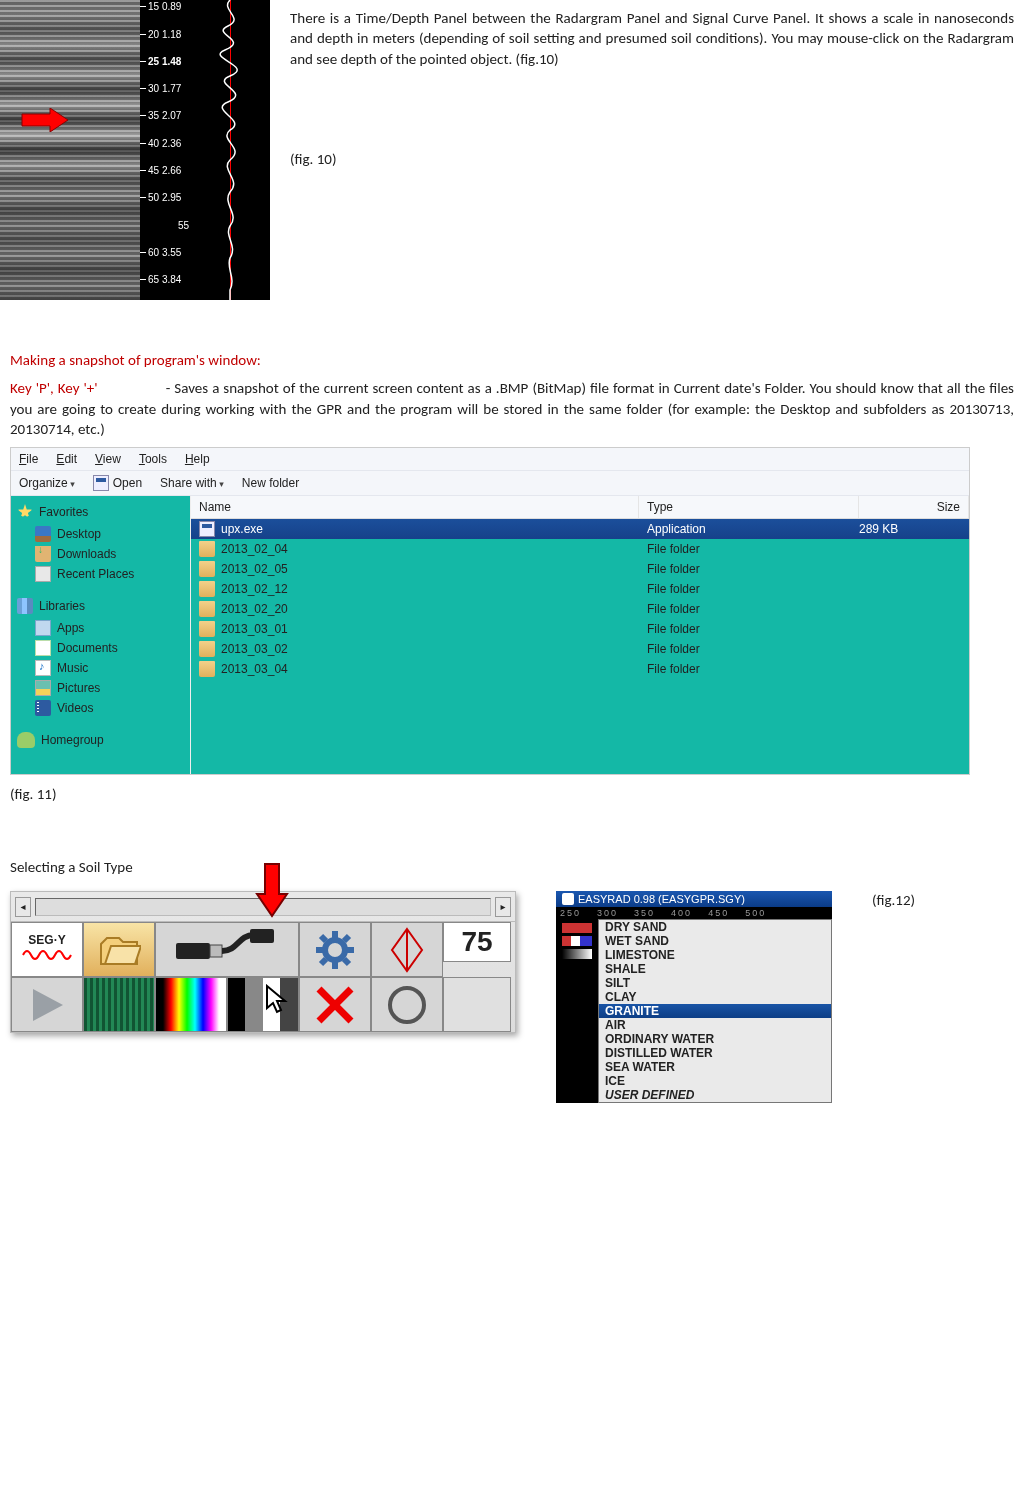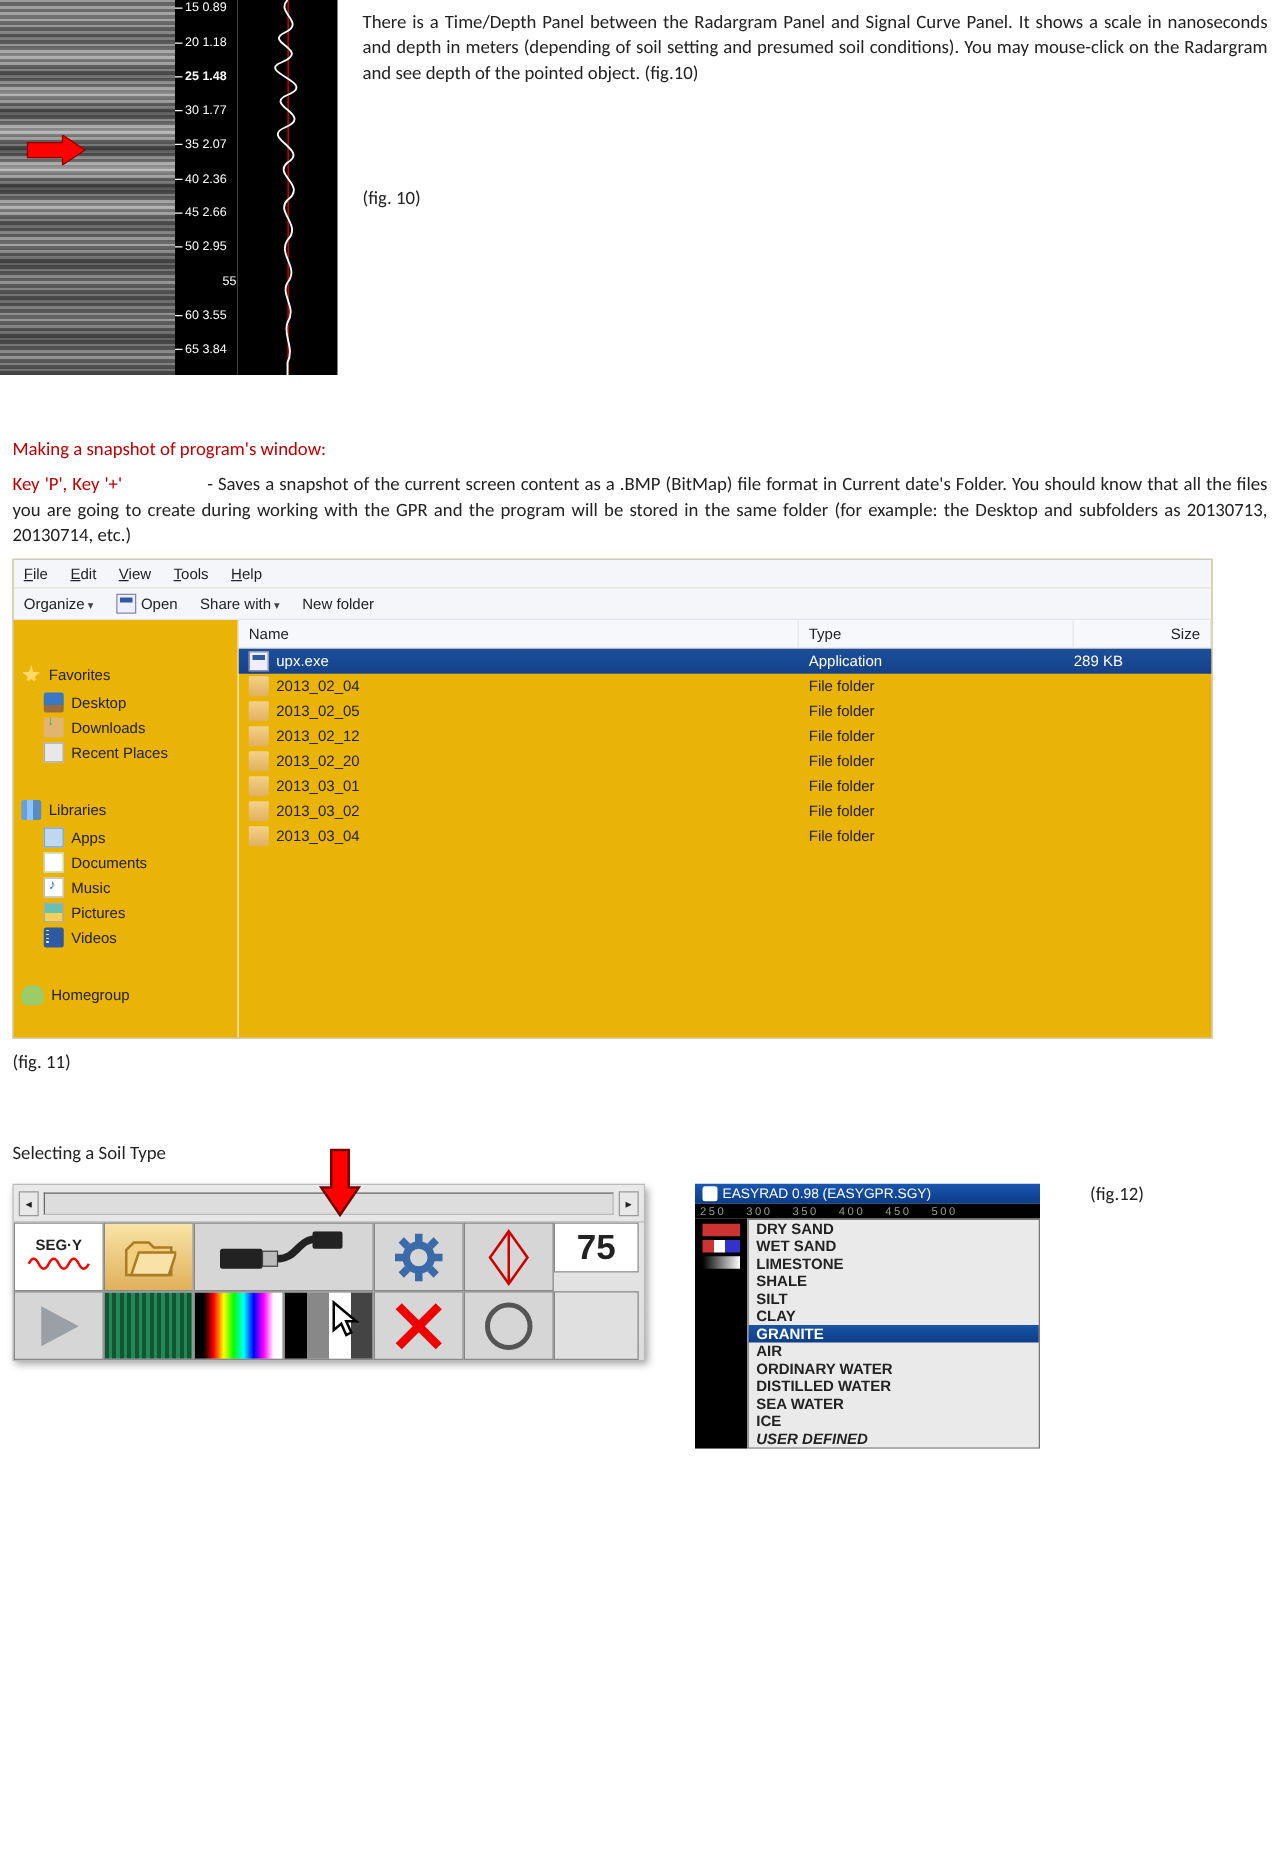--- a/index.html
+++ b/index.html
@@ -60,34 +60,34 @@
   }
 
   .section { padding: 0 10px; margin-top: 50px; }
   .red { color: #C00000; }
   .para { text-align: justify; line-height: 1.35; margin: 8px 0; }
 
   
   .explorer {
     width: 960px; margin: 6px 10px 6px 10px; border: 1px solid #ccc;
     font-family: "Segoe UI", Tahoma, sans-serif; font-size: 12px;
-    background: #eab308;
+    background: #14b8a6;
   }
   .menubar {
     padding: 4px 8px; display: flex; gap: 18px; background: #f4f6fa;
   }
   .menubar span u { text-decoration: underline; }
   .toolbar {
     padding: 4px 8px; display: flex; gap: 18px; align-items: center;
     background: #f4f6fa; border-top: 1px solid #e4e7ee; border-bottom: 1px solid #e4e7ee;
   }
   .toolbar .dd::after { content: " \25BE"; font-size: 9px; color: #444; }
   .exp-body { display: flex; }
   .navpane { width: 180px; padding: 8px 6px 12px 6px; border-right: 1px solid #eee; }
-  .nav-group { margin-bottom: 14px; margin-top: 28px; }
+  .nav-group { margin-bottom: 14px; }
   .nav-head { display: flex; align-items: center; gap: 6px; font-weight: normal; margin-bottom: 4px; }
   .nav-item { display: flex; align-items: center; gap: 6px; padding: 2px 0 2px 18px; }
   .nav-icon { width: 16px; height: 16px; display: inline-block; flex-shrink: 0; }
   .ico-star { background: radial-gradient(circle at 50% 40%, #ffd966 0 50%, transparent 55%); clip-path: polygon(50% 0,61% 35%,98% 35%,68% 57%,79% 91%,50% 70%,21% 91%,32% 57%,2% 35%,39% 35%);}
   .ico-desktop { background: linear-gradient(#3a77c4 0 60%,#9e6b3e 60% 100%); border-radius:2px;}
   .ico-downloads { background:#e1b472; border-radius:0 0 2px 2px; position:relative;}
   .ico-downloads::after{content:"↓";position:absolute;left:3px;top:-2px;font-size:10px;color:#2b6;}
   .ico-recent { background:#e8e8e8; border:1px solid #aaa;}
   .ico-lib { background: linear-gradient(90deg,#6aa0d8 0 30%,#8ec4ff 30% 60%,#5a8bc0 60% 100%); border-radius:2px;}
   .ico-apps { background:#c0d8ef; border:1px solid #7aa6cc;}

